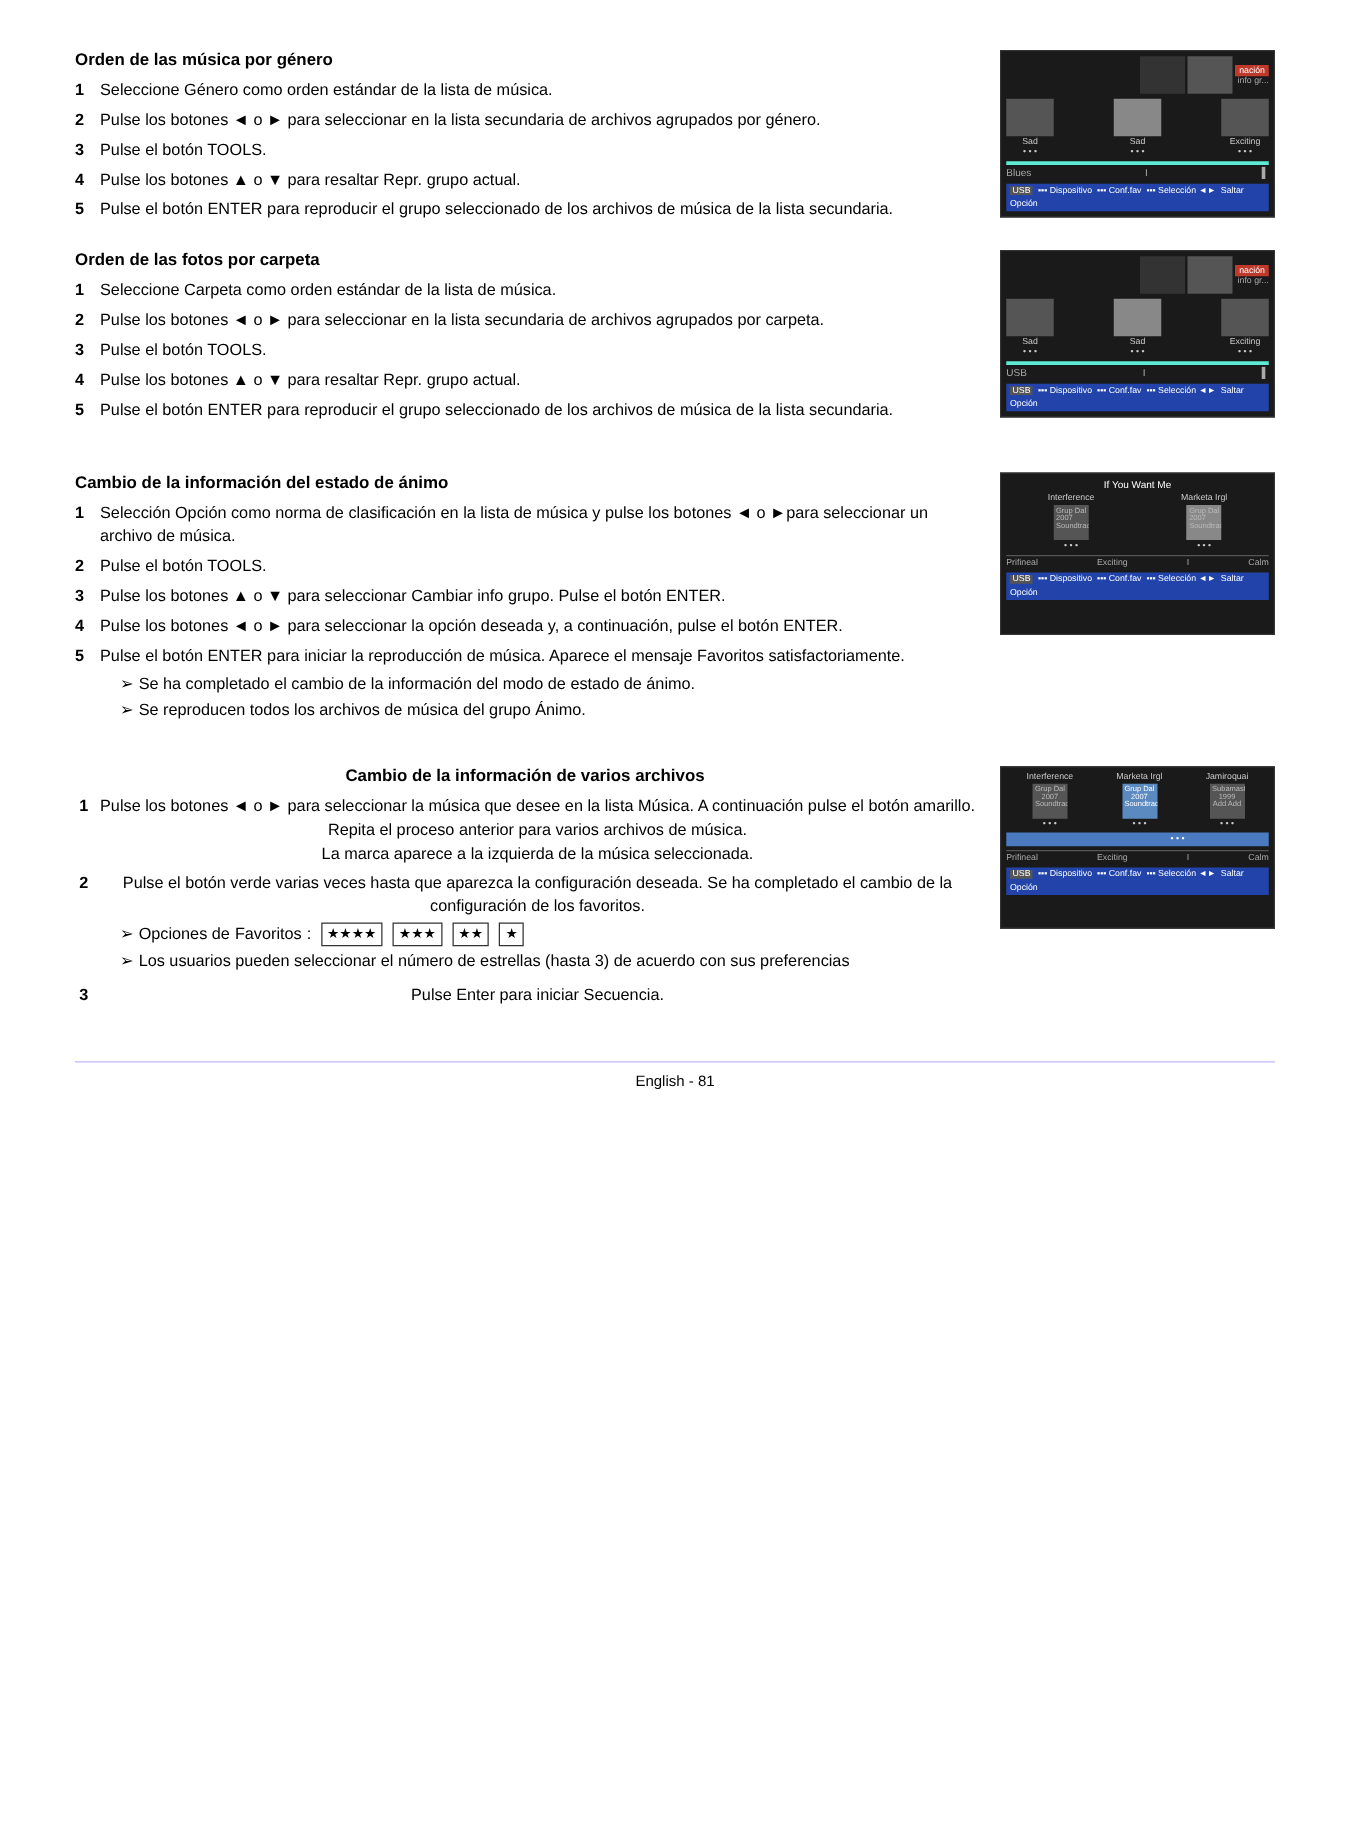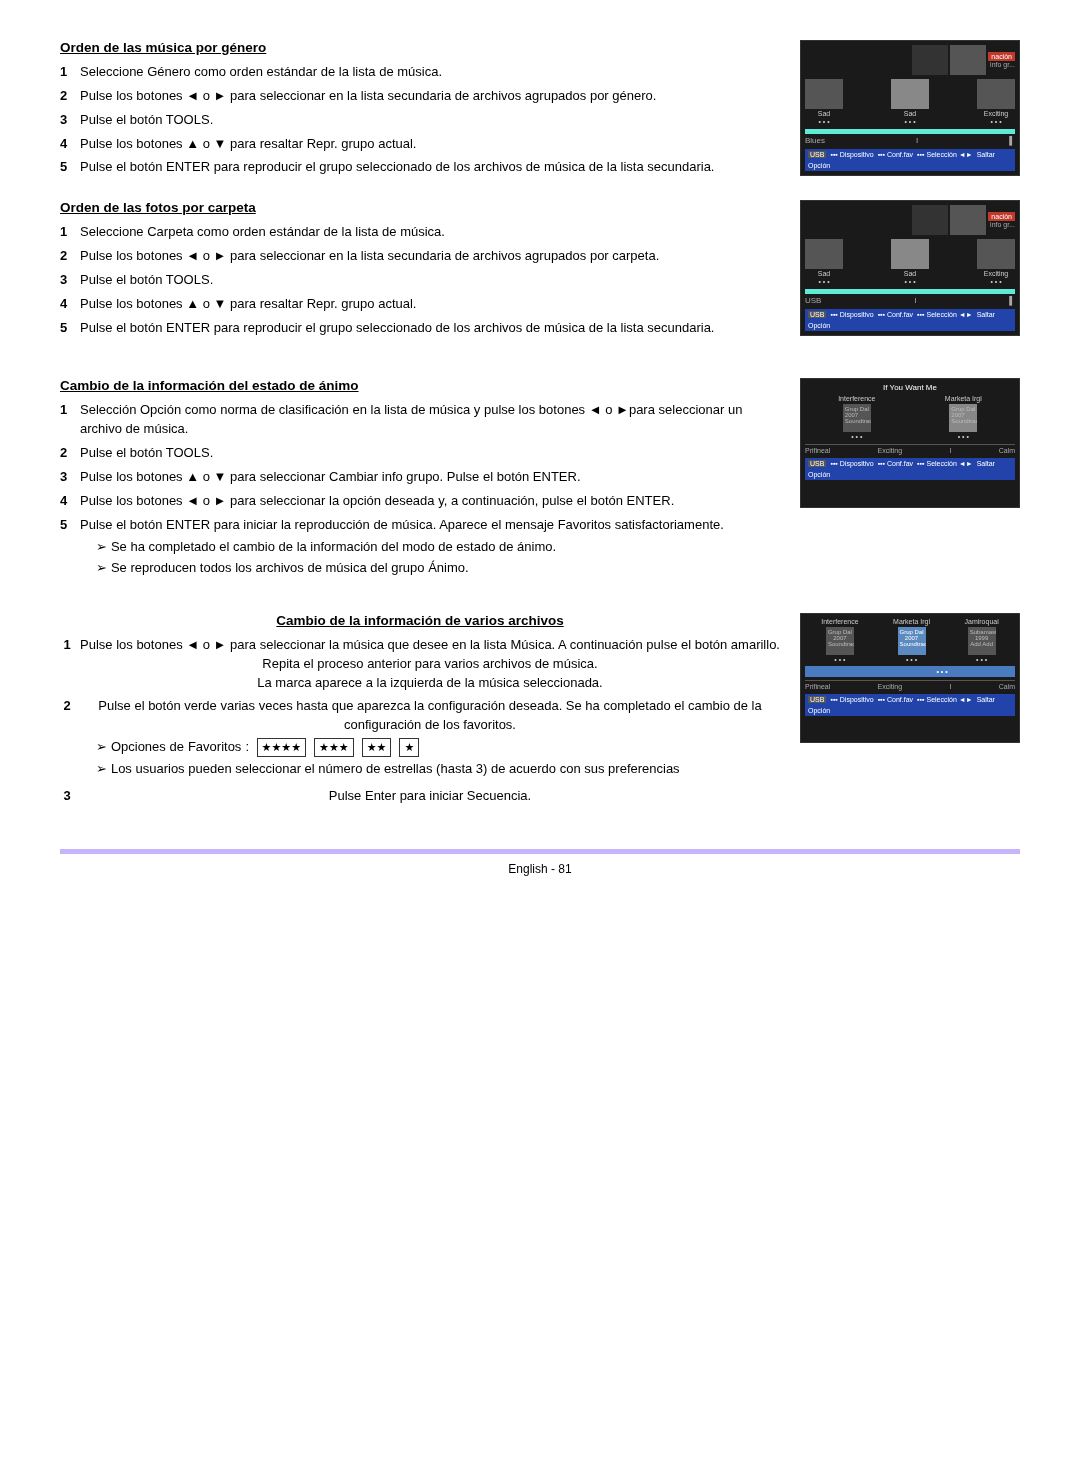--- a/index.html
+++ b/index.html
@@ -25,21 +25,20 @@
     }
     .section-text {
       flex: 1;
     }
     .section-image {
       width: 220px;
       flex-shrink: 0;
     }
     .section-title {
       font-weight: bold;
-      text-decoration: underline;
       margin-bottom: 8px;
       font-size: 13.5px;
     }
     .step-list {
       list-style: none;
       padding: 0;
       margin: 0;
     }
     .step-list li {
       display: flex;
@@ -110,21 +109,21 @@
     }
     .device-screen .mood-label {
       font-size: 7px;
       color: #ccc;
     }
     .device-screen .mood-stars {
       font-size: 7px;
       color: #ccc;
     }
     .device-screen .divider-line {
-      border-top: 5px solid #5eead4;
+      border-top: 3px solid #5eead4;
       margin: 4px 0;
       display: flex;
       justify-content: space-between;
       align-items: center;
       font-size: 8px;
       color: #aaa;
       padding-top: 2px;
     }
     .device-screen .bottom-bar {
       background: #2244aa;
@@ -175,21 +174,21 @@
     .continua {
       text-align: center;
       font-style: italic;
       margin-top: 10px;
       font-size: 13px;
     }
     .page-footer {
       text-align: center;
       margin-top: 20px;
       font-size: 12px;
-      border-top: 5px solid #c4b5fd;
+      border-top: 1px solid #c4b5fd;
       padding-top: 8px;
     }
     .favorites-icons {
       display: inline-flex;
       gap: 8px;
       align-items: center;
     }
     .star-box {
       border: 1px solid #333;
       padding: 1px 4px;

